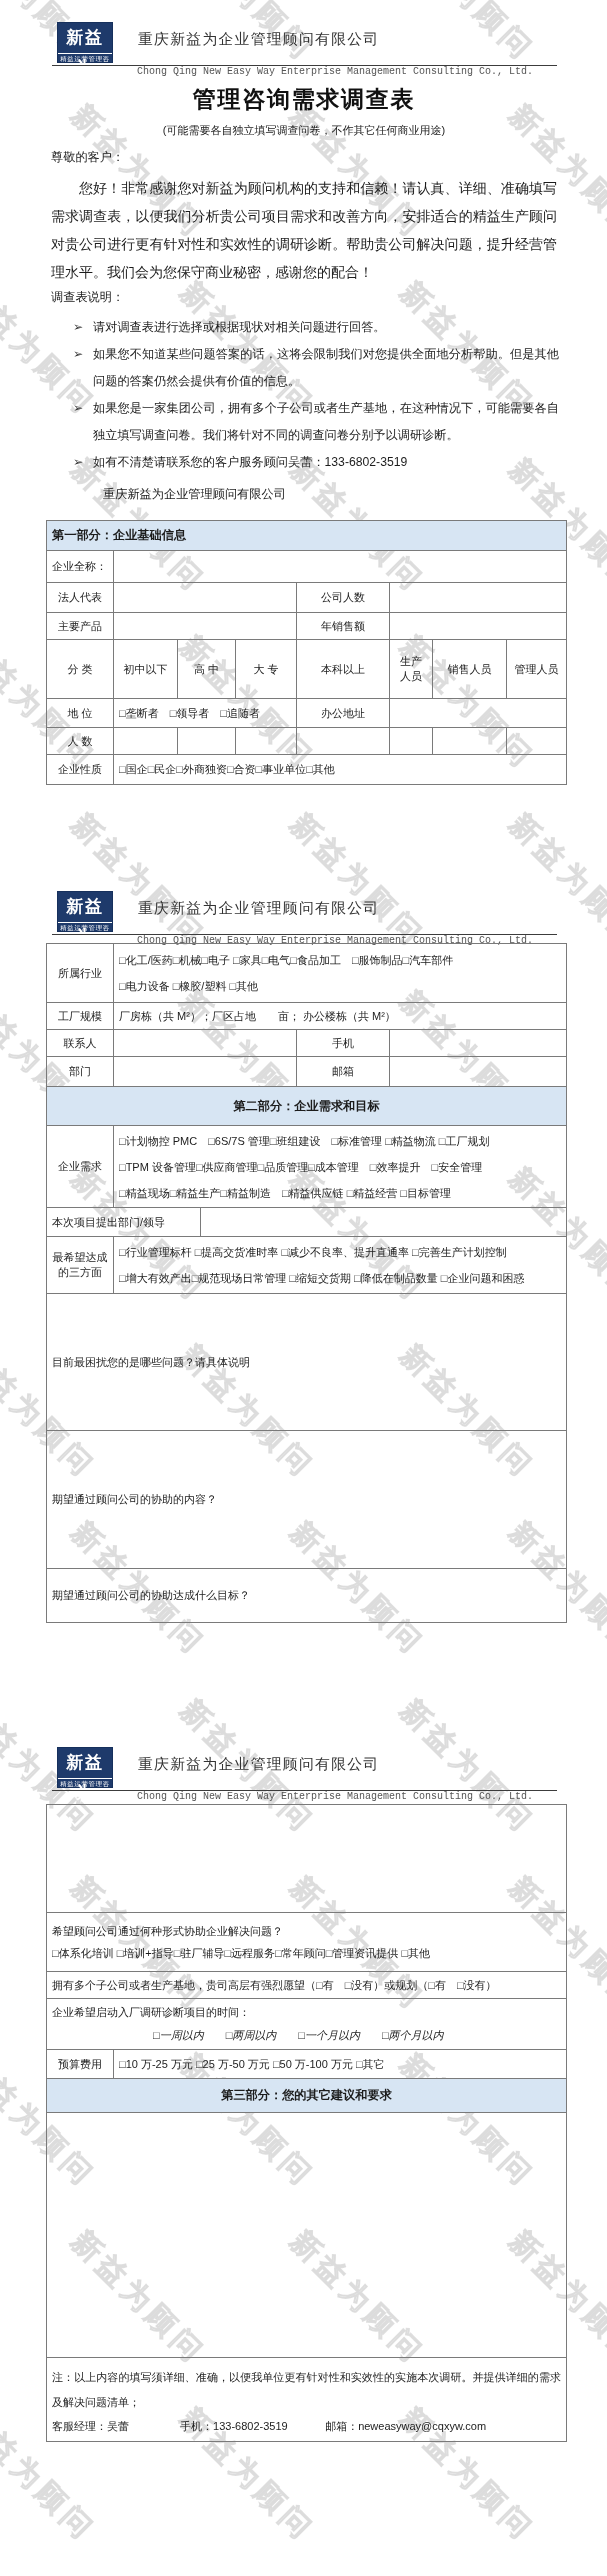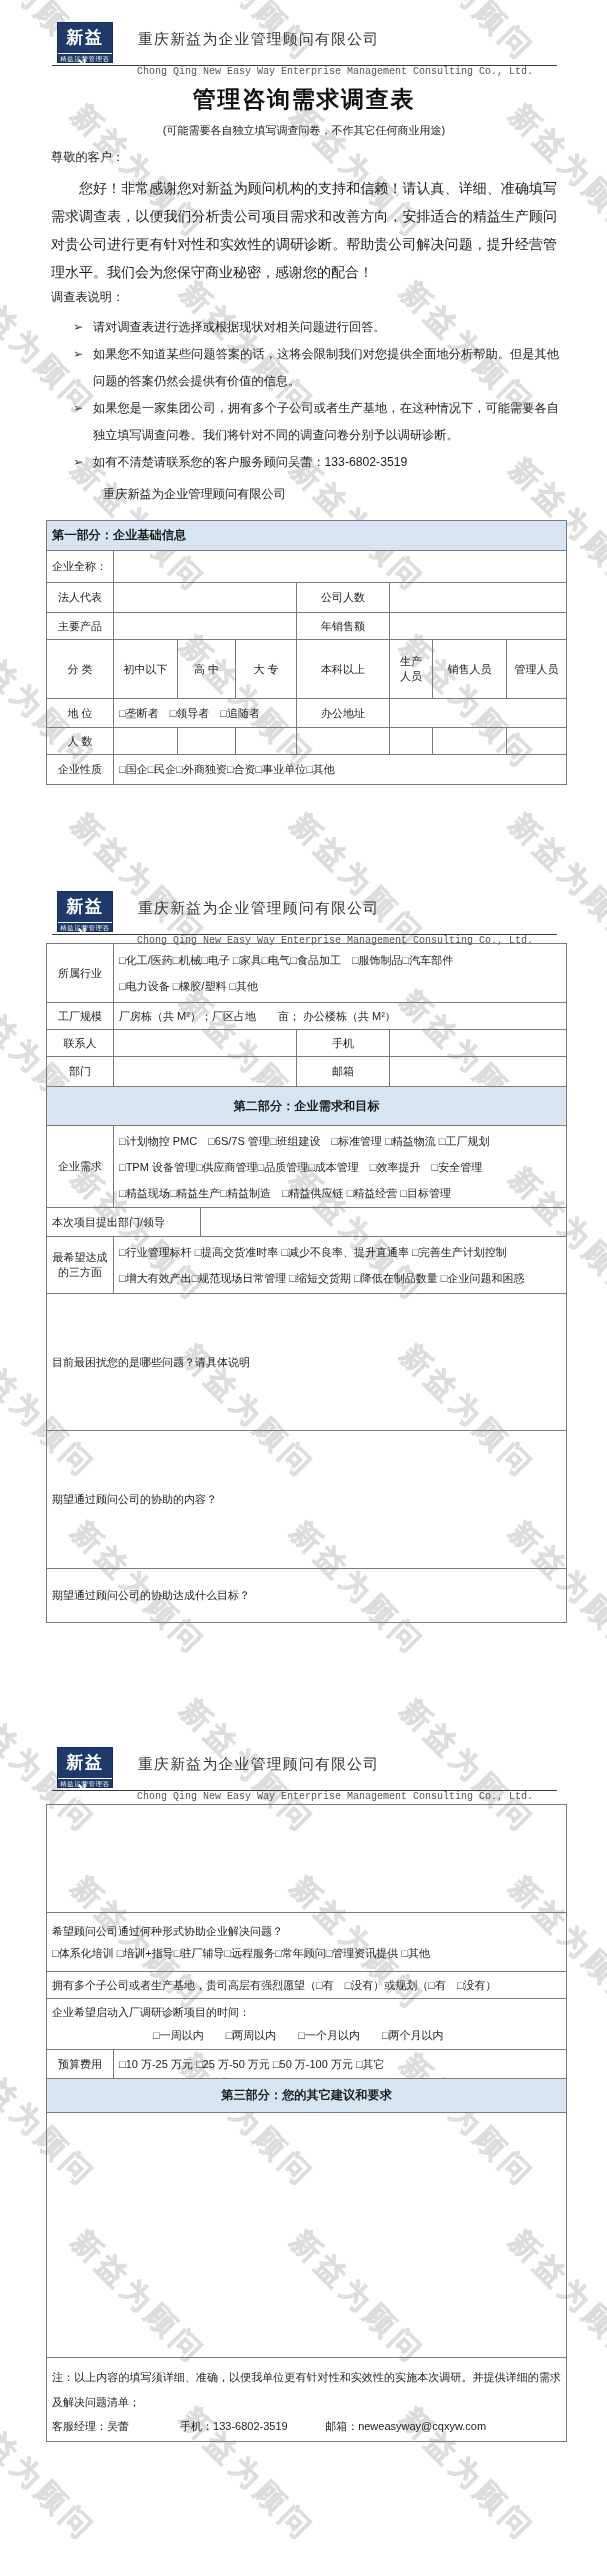--- a/index.html
+++ b/index.html
@@ -40,21 +40,21 @@
   table.doc td{border:0.8px solid #7a7a7a;padding:1.7px 5px;vertical-align:middle;
                overflow:hidden;word-break:break-all;}
   td.sec-head{background:#d7e5f3;font-weight:bold;font-size:12.2px;
               border-top:1.7px solid #1f1f1f;border-bottom:1.7px solid #1f1f1f;padding-left:10px;}
   td.sec-head.center{text-align:center;padding-left:5px;}
   td.lbl{text-align:center;padding:1.7px 2.5px;}
   td.lbl-left{text-align:left;padding-left:5px;}
   td.opts{text-align:left;padding-left:7.6px;}
   td.qcell{vertical-align:top;padding:5.9px 6.8px;text-align:left;}
   .multiline div{line-height:26px;}
-  .time-opts{padding-left:101px;line-height:25px;}
+  .time-opts{padding-left:101px;line-height:25px;font-style:italic;}
   .q-first{line-height:22px;}
   .contact-row{margin-top:5px;}
   .contact-row span{display:inline-block;}
   .c-mgr{width:125px;}
   .c-phone{width:142px;}
   .note-text{line-height:24.5px;text-align:justify;}
 </style>
 </head>
 <body>
 

